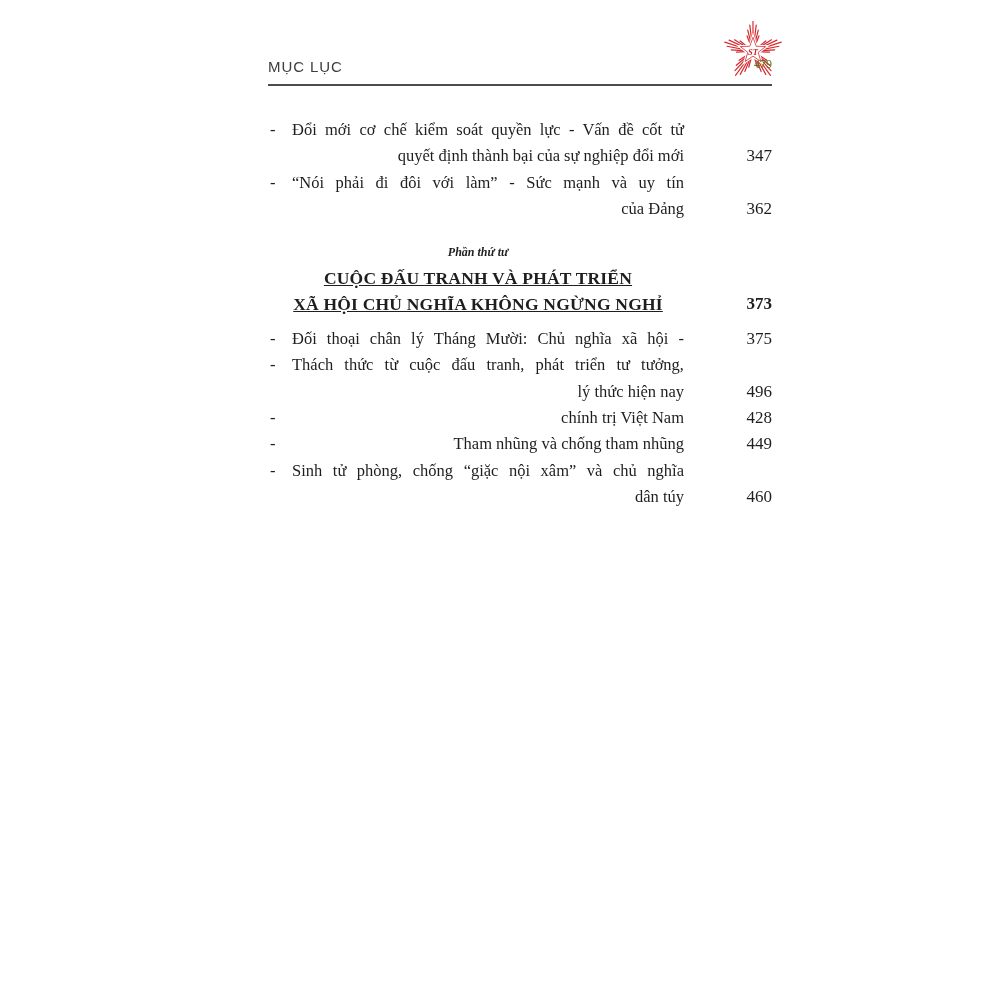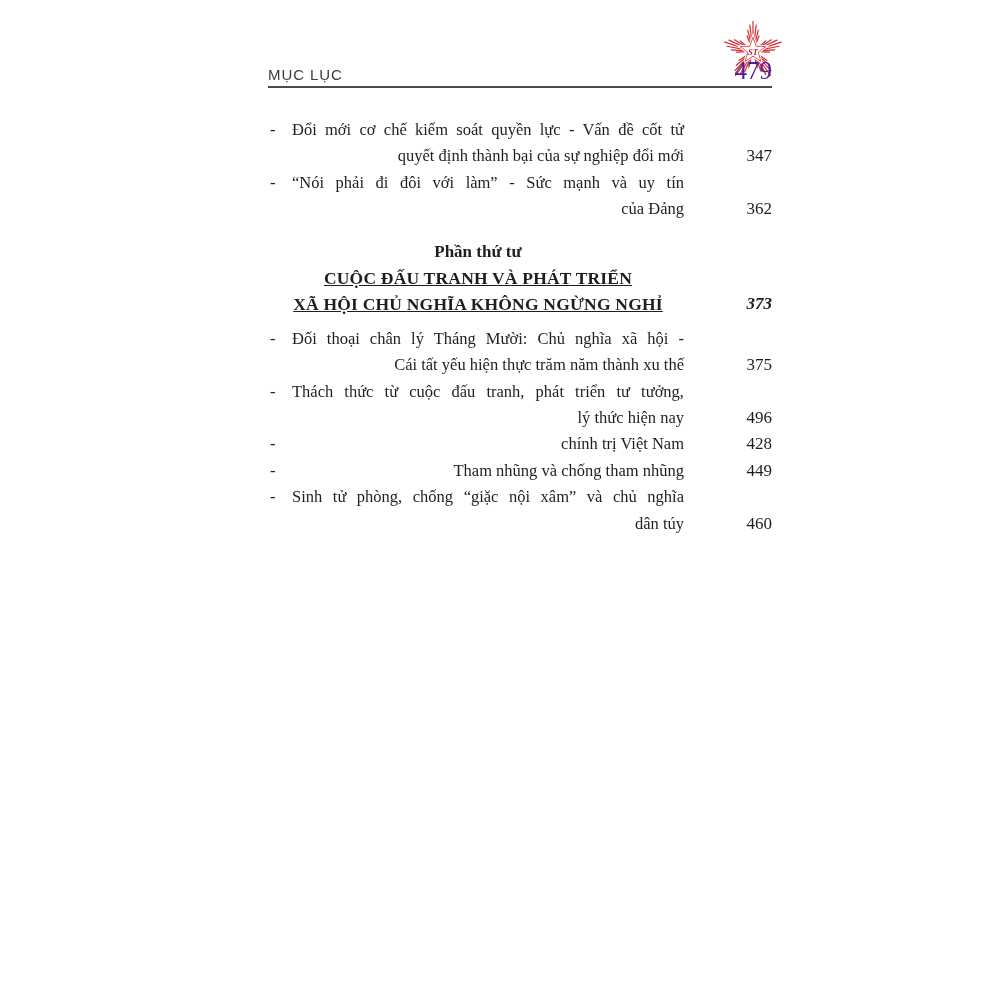--- a/index.html
+++ b/index.html
@@ -3,48 +3,48 @@
 <meta charset="utf-8">
 <style>
   html,body{margin:0;padding:0;background:#ffffff;}
   .sheet{
     position:relative;width:1000px;height:1000px;background:#ffffff;overflow:hidden;
     font-family:"Liberation Serif","DejaVu Serif",serif;color:#1e1e1e;
   }
   
   .page-head{
     position:absolute;left:268px;top:58px;width:504px;z-index:2;
-    display:flex;justify-content:space-between;align-items:flex-end;
-    padding-bottom:3px;border-bottom:2px solid #4c4c4c;
+    display:flex;justify-content:space-between;align-items:flex-start;
+    padding-bottom:9px;border-bottom:2px solid #4c4c4c;
   }
   .running-head{
     font-family:"Liberation Sans","DejaVu Sans",sans-serif;
     font-size:15px;letter-spacing:0.9px;color:#3d3d3d;
   }
-  .folio{font-size:25px;color:#4c1d95;line-height:1;}
+  .folio{font-size:12px;color:#4d7c0f;line-height:1;}
   .logo{position:absolute;left:720px;top:14px;width:66px;height:72px;z-index:1;}
   
   .toc{
     position:absolute;left:268px;top:117px;width:504px;
     font-size:16.5px;line-height:26.4px;
   }
   .entry{position:relative;padding-left:24px;padding-right:88px;}
   .dash{position:absolute;left:2px;top:0;}
   .line{white-space:normal;text-align:right;}
   .line.j{text-align:justify;text-align-last:justify;}
   .pagenum{
     position:absolute;right:0;bottom:0;font-size:17px;color:#1e1e1e;
     line-height:26.4px;
   }
   .section{
     position:relative;width:420px;margin:16px 0 8px 0;text-align:center;
     font-weight:bold;
   }
-  .section .pagenum{right:-84px;font-style:italic;}
-  .kicker{font-size:17px;}
+  .section .pagenum{right:-84px;}
+  .kicker{font-style:italic;font-size:12px;}
   .sec-title{font-size:17.5px;letter-spacing:0.2px;text-decoration:underline;}
 </style>
 </head>
 <body>
 
 <div class="sheet">
 
   <svg class="logo" viewBox="0 0 100 100">
     <g stroke="#d42a30" stroke-width="1.8" stroke-linecap="round">
       <g transform="rotate(0,50,52)">
@@ -122,21 +122,20 @@
     <div class="section">
       <div class="kicker">Phần thứ tư</div>
       <div class="sec-title">CUỘC ĐẤU TRANH VÀ PHÁT TRIỂN</div>
       <div class="sec-title">XÃ HỘI CHỦ NGHĨA KHÔNG NGỪNG NGHỈ</div>
       <span class="pagenum">373</span>
     </div>
 
     <div class="entry">
       <span class="dash">-</span>
       <div class="line j">Đối thoại chân lý Tháng Mười: Chủ nghĩa xã hội -</div>
-      <div class="line">Cái tất yếu hiện thực trăm năm thành xu thế</div>
       <span class="pagenum">375</span>
     </div>
 
     <div class="entry">
       <span class="dash">-</span>
       <div class="line j">Thách thức từ cuộc đấu tranh, phát triển tư tưởng,</div>
       <div class="line">lý thức hiện nay</div>
       <span class="pagenum">496</span>
     </div>
 

